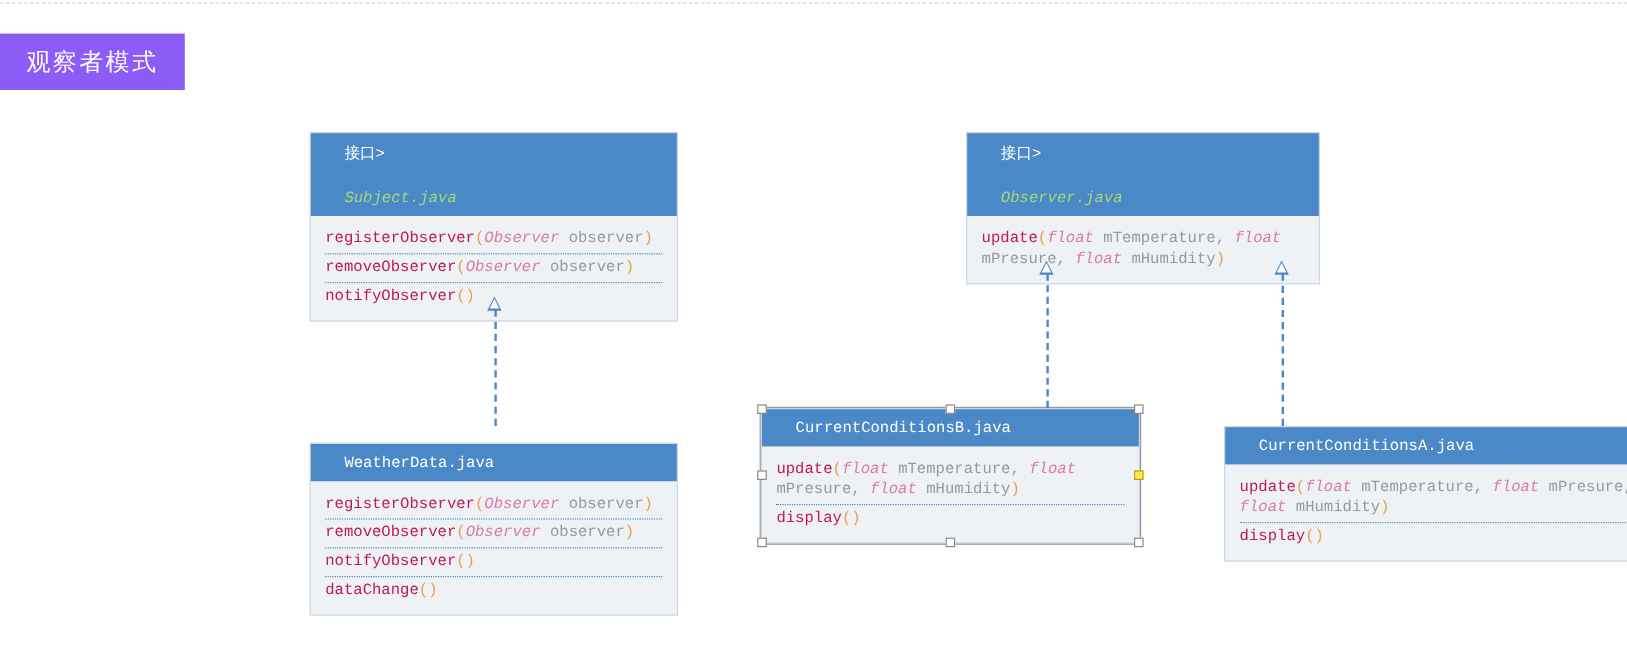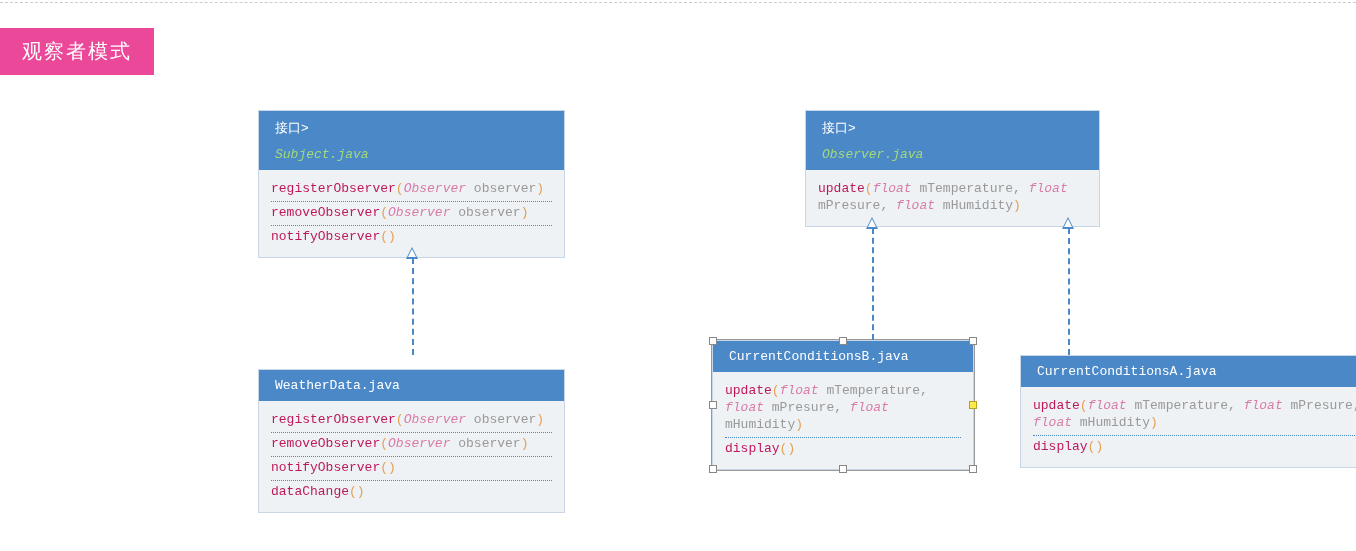--- a/index.html
+++ b/index.html
@@ -1,22 +1,22 @@
 <!DOCTYPE html>
 <html><head>
 <meta charset="utf-8">
 <style>
 * { box-sizing: border-box; margin: 0; padding: 0; }
 body { font-family: "Microsoft YaHei", sans-serif; background: #fff; width: 1356px; height: 551px; position: relative; }
 .dashed-border { border-top: 1px dashed #ccc; position: absolute; top: 2px; left: 0; right: 0; }
-.title-badge { position: absolute; top: 28px; left: 0; background: #ec4899; color: #fff; padding: 10px 22px; font-size: 20px; letter-spacing: 2px; }
+.title-badge { position: absolute; top: 28px; left: 0; background: #8b5cf6; color: #fff; padding: 10px 22px; font-size: 20px; letter-spacing: 2px; }
 .uml-box { position: absolute; background: #eef2f5; border: 1px solid #c8d6e5; }
-.uml-header { background: #4b88c7; color: #fff; padding: 8px 16px; font-size: 13px; }
+.uml-header { background: #4b88c7; color: #fff; padding: 8px 28px; font-size: 13px; }
 .uml-stereotype { color: #fff; font-size: 13px; }
-.uml-classname { color: #a3d977; font-style: italic; font-family: "Courier New", monospace; font-size: 13px; margin-top: 10px; }
+.uml-classname { color: #a3d977; font-style: italic; font-family: "Courier New", monospace; font-size: 13px; margin-top: 20px; }
 .uml-classname-plain { color: #fff; font-family: "Courier New", monospace; font-size: 13px; }
 .uml-body { padding: 8px 12px; font-family: "Courier New", monospace; font-size: 13px; }
 .method-line { padding: 3px 0; border-bottom: 1px dotted #4b88c7; line-height: 1.3; }
 .method-line:last-child { border-bottom: none; }
 .m-name { color: #be185d; }
 .m-type { color: #d87ba8; font-style: italic; }
 .m-param { color: #999; }
 .m-paren { color: #e8a055; }
 .selected { outline: 1px solid #999; }
 .sel-handle { position: absolute; width: 8px; height: 8px; background: #fff; border: 1px solid #888; }
@@ -67,21 +67,21 @@
     <div class="uml-classname-plain">WeatherData.java</div>
   </div>
   <div class="uml-body">
     <div class="method-line"><span class="m-name">registerObserver</span><span class="m-paren">(</span><span class="m-type">Observer</span><span class="m-param"> observer</span><span class="m-paren">)</span></div>
     <div class="method-line"><span class="m-name">removeObserver</span><span class="m-paren">(</span><span class="m-type">Observer</span><span class="m-param"> observer</span><span class="m-paren">)</span></div>
     <div class="method-line"><span class="m-name">notifyObserver</span><span class="m-paren">()</span></div>
     <div class="method-line"><span class="m-name">dataChange</span><span class="m-paren">()</span></div>
   </div>
 </div>
 
-<div class="uml-box selected" style="left:712px; top:340px; width:262px;">
+<div class="uml-box selected" style="left:634px; top:340px; width:316px;">
   <div class="uml-header">
     <div class="uml-classname-plain">CurrentConditionsB.java</div>
   </div>
   <div class="uml-body">
     <div class="method-line">
       <span class="m-name">update</span><span class="m-paren">(</span><span class="m-type">float</span><span class="m-param"> mTemperature, </span><span class="m-type">float</span><span class="m-param"> mPresure, </span><span class="m-type">float</span><span class="m-param"> mHumidity</span><span class="m-paren">)</span>
     </div>
     <div class="method-line"><span class="m-name">display</span><span class="m-paren">()</span></div>
   </div>
   <div class="sel-handle" style="top:-4px; left:-4px;"></div>

